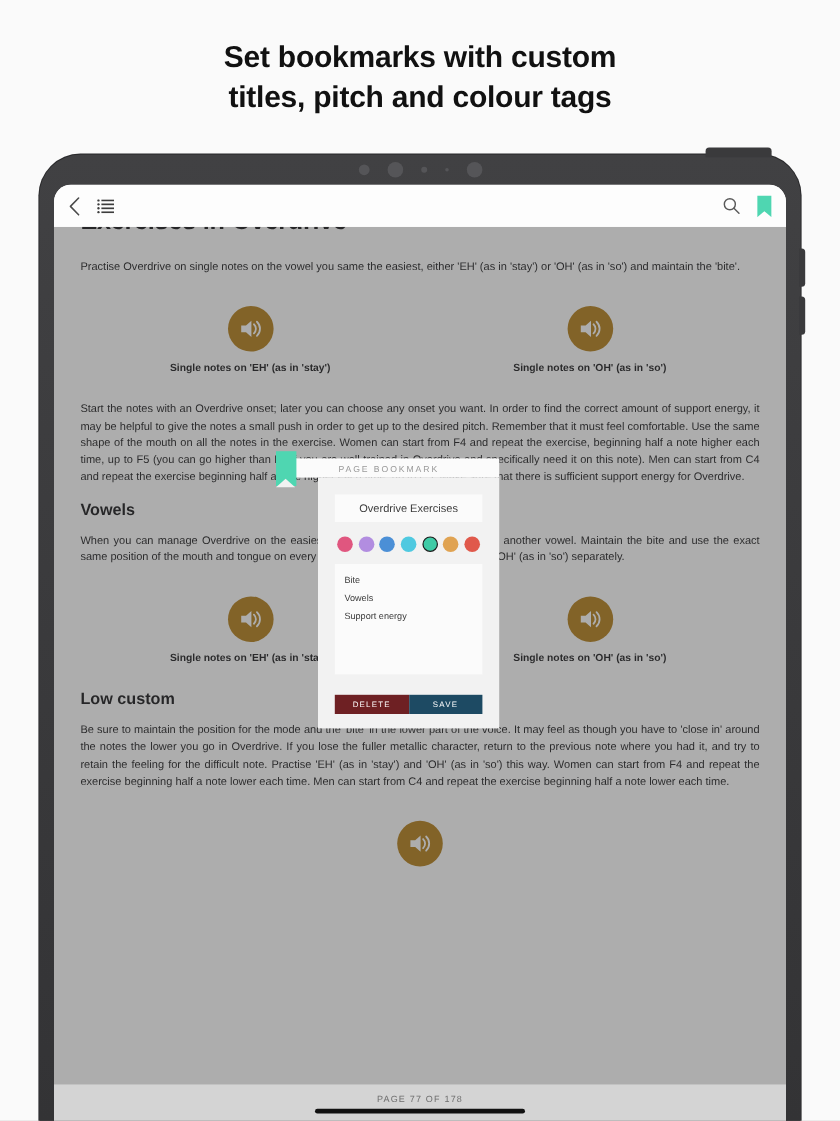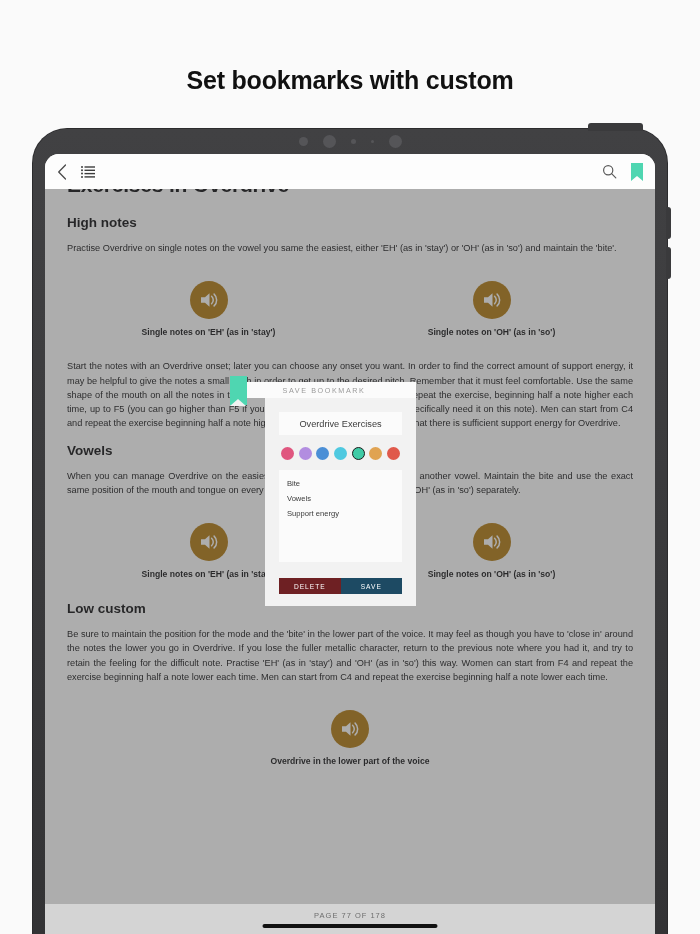--- a/index.html
+++ b/index.html
@@ -15,21 +15,21 @@
   
   .promo{
     position:absolute; top:32px; left:0; width:700px;
     text-align:center;
     font-weight:bold;
     font-size:25px;
     line-height:1.32;
     letter-spacing:-0.2px;
     color:#111;
   }
-  .promo .ln{display:block;margin-top:32px;}
+  .promo .ln{display:block;}
 
   
   .device{
     position:absolute;
     left:33px; top:129px;
     width:634px; height:805px;
     background:#3a3a3c;
     border-radius:34px 34px 0 0;
     box-shadow:0 0 0 1px #2b2b2d;
   }
@@ -277,21 +277,20 @@
           </svg>
         </span>
       </div>
     </div>
 
     <div class="pagewrap">
       <div class="page">
 
         <div class="chaptitle">Exercises in Overdrive</div>
 
-        <h3 class="sec">High notes</h3>
         <p class="body">Practise Overdrive on single notes on the vowel you same the easiest, either 'EH' (as in 'stay') or 'OH' (as in 'so') and maintain the 'bite'.</p>
 
         <div class="audio-row">
           <div class="audio-item">
             <span class="spk">
               <svg width="20" height="18" viewBox="0 0 20 18">
                 <path d="M2 6.2 H6 L10.5 2.2 V15.8 L6 11.8 H2 Z" fill="#fff"></path>
                 <path d="M12.6 5.2 a5.2 5.2 0 0 1 0 7.6" fill="none" stroke="#fff" stroke-width="1.5" stroke-linecap="round"></path>
                 <path d="M15.1 3.1 a8.1 8.1 0 0 1 0 11.8" fill="none" stroke="#fff" stroke-width="1.5" stroke-linecap="round"></path>
               </svg>
@@ -343,40 +342,39 @@
 
         <div class="audio-row">
           <div class="audio-item single">
             <span class="spk">
               <svg width="20" height="18" viewBox="0 0 20 18">
                 <path d="M2 6.2 H6 L10.5 2.2 V15.8 L6 11.8 H2 Z" fill="#fff"></path>
                 <path d="M12.6 5.2 a5.2 5.2 0 0 1 0 7.6" fill="none" stroke="#fff" stroke-width="1.5" stroke-linecap="round"></path>
                 <path d="M15.1 3.1 a8.1 8.1 0 0 1 0 11.8" fill="none" stroke="#fff" stroke-width="1.5" stroke-linecap="round"></path>
               </svg>
             </span>
-            <span class="audio-cap">Overdrive in the lower part of the voice</span>
           </div>
         </div>
 
       </div>
     </div>
 
     <div class="dim"></div>
 
     <div class="readerbar">
       <span class="pagenum">PAGE 77 OF 178</span>
       <div class="homebar"></div>
     </div>
 
   </div>
 </div>
 
 <div class="modal">
   <div class="modal-head">
-    <span class="modal-head-title">SAVE BOOKMARK</span>
+    <span class="modal-head-title">PAGE BOOKMARK</span>
   </div>
   <div class="ribbon"></div>
 
   <div class="modal-body">
 
     <input class="title-field" type="text" value="Overdrive Exercises" style="">
 
     <div class="swatches">
       <span class="sw" style="background:#e0567f"></span>
       <span class="sw" style="background:#b28de0"></span>

